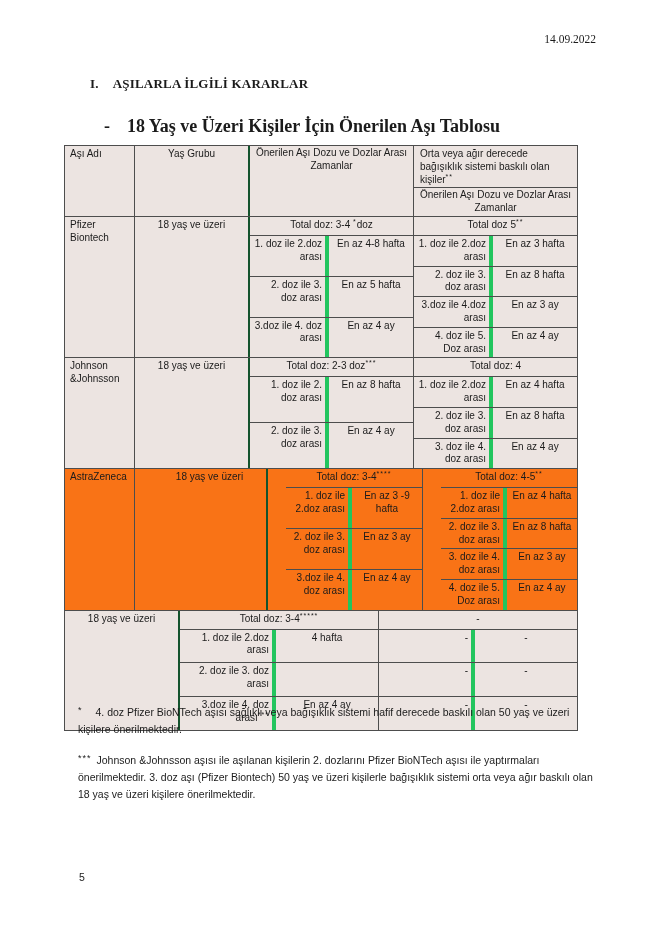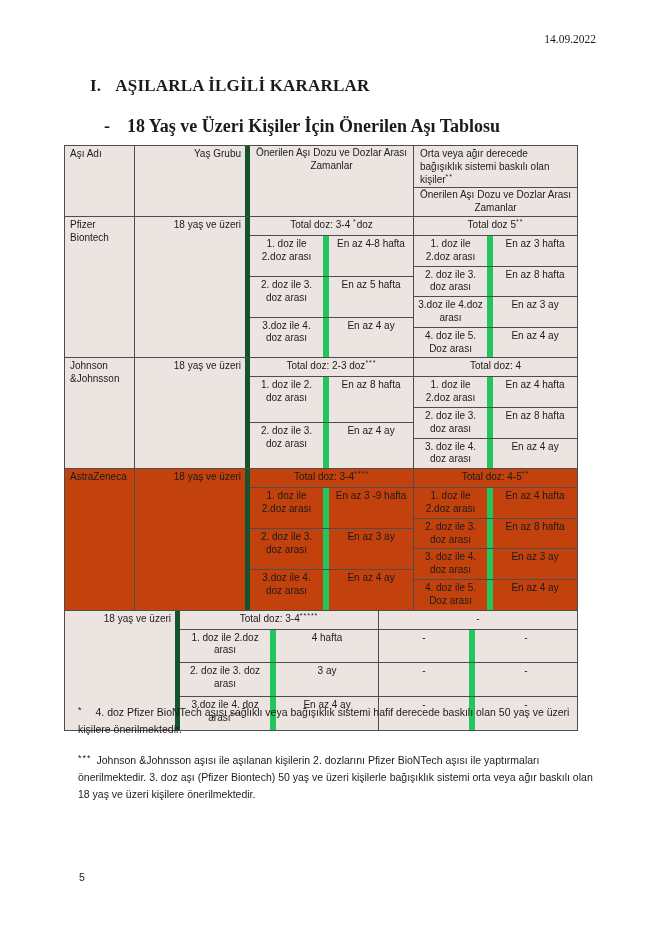--- a/index.html
+++ b/index.html
@@ -7,57 +7,57 @@
   .page {
     position:relative; width:670px; height:947px; background:#ffffff;
     font-family:"Liberation Sans", sans-serif; color:#1b1b1b; overflow:hidden;
   }
   .date {
     position:absolute; top:33px; right:74px;
     font-family:"Liberation Serif", serif; font-size:11.5px;
   }
   .h1 {
     position:absolute; top:76px; left:90px;
-    font-family:"Liberation Serif", serif; font-weight:bold; font-size:17px;
+    font-family:"Liberation Serif", serif; font-weight:bold; font-size:13px;
     letter-spacing:0.2px;
   }
   .h1-num { margin-right:14px; }
   .h2 {
     position:absolute; top:116px; left:104px;
     font-family:"Liberation Serif", serif; font-weight:bold; font-size:18px;
   }
   .h2-dash { margin-right:17px; }
 
   .vtable {
     position:absolute; top:145px; left:64px; width:514px;
     border:1px solid #4d4d4d; background:#ece4e1;
     font-size:10px; line-height:1.28;
   }
   .thead, .sect { display:flex; align-items:stretch; }
   .sect { border-top:1px solid #4d4d4d; }
   .name-col { flex:0 0 70px; border-right:1px solid #4d4d4d; padding:2px 4px 2px 5px; }
-  .age-col  { flex:0 0 115px; border-right:5px solid #14532d; padding:2px 4px; text-align:right; }
+  .age-col  { flex:0 0 115px; border-right:2px solid #14532d; padding:2px 4px; text-align:center; }
   .panel { flex:1 1 0; display:flex; flex-direction:column; min-width:0; }
   .panel.first { border-right:1px solid #4d4d4d; }
 
   
   .gtitle { min-height:40px; padding:2px 6px 1px 6px; border-bottom:1px solid #4d4d4d; text-align:left; }
   .gsub   { min-height:26px; padding:1px 4px; text-align:center; }
 
   
   .sect-pfizer  { min-height:139px; }
   .sect-jj      { min-height:98px;  }
-  .sect-az      { min-height:127px; background:#c2410c; }
+  .sect-az      { min-height:127px; background:#f97316;gap:18px; }
   .sect-sinovac { min-height:120px; }
 
   .total { flex:0 0 auto; min-height:19px; padding:2px 2px 1px 2px; text-align:center; border-bottom:1px solid #4d4d4d; }
   .drows { flex:1 1 auto; display:flex; flex-direction:column; }
   .drow  { flex:1 1 0; display:flex; align-items:stretch; }
   .drow:not(:last-child) { border-bottom:1px solid #4d4d4d; }
-  .dlabel { flex:0 0 48.5%; border-right:6px solid #22c55e; text-align:center; padding:2px 3px; }
+  .dlabel { flex:0 0 48.5%; border-right:4px solid #22c55e; text-align:right; padding:2px 3px; }
   .dval   { flex:1 1 auto; text-align:center; padding:2px 3px; }
 
   sup { font-size:7px; line-height:0; vertical-align:4px; letter-spacing:1px; }
 
   .footnotes { position:absolute; top:703px; left:78px; width:521px; font-size:10.5px; line-height:1.62; }
   .fn { margin:0 0 13px 0; }
   .fnm { font-size:9px; vertical-align:3px; letter-spacing:1px; margin-right:5px; }
   .fn-first .fnm { margin-right:13px; }
   .pagenum { position:absolute; top:871px; left:79px; font-size:10.5px; }
 </style>
@@ -215,21 +215,20 @@
       <div class="age-col">18 yaş ve üzeri</div>
       <div class="panel first">
         <div class="total"><span>Total doz: 3-4</span><sup>*****</sup><span></span></div>
         <div class="drows">
           <div class="drow">
               <div class="dlabel">1. doz ile 2.doz arası</div>
               <div class="dval">4 hafta</div>
             </div>
           <div class="drow">
               <div class="dlabel">2. doz ile 3. doz arası</div>
-              <div class="dval">3 ay</div>
             </div>
           <div class="drow">
               <div class="dlabel"><span>3.doz ile 4. doz arası</span><sup>***</sup></div>
               <div class="dval">En az 4 ay</div>
             </div>
         </div>
       </div>
       <div class="panel">
         <div class="total"><span>-</span><sup></sup><span></span></div>
         <div class="drows">

